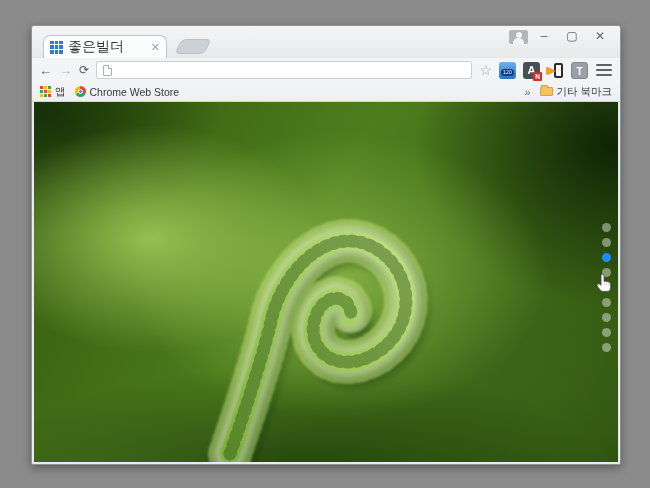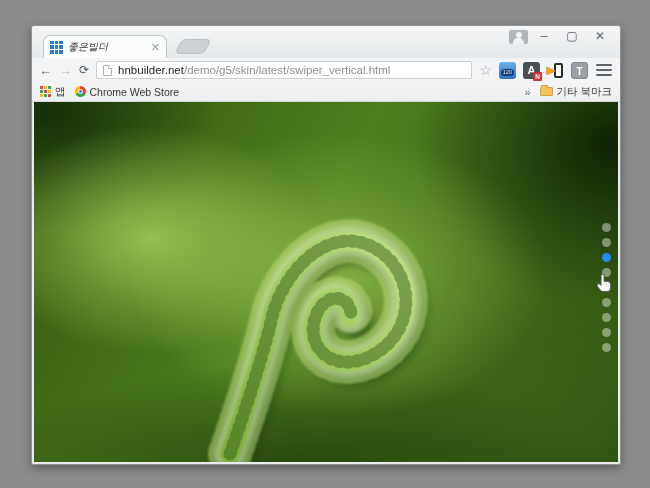--- a/index.html
+++ b/index.html
@@ -15,21 +15,21 @@
 
   
   .tabstrip{ position:relative; height:32px; background:linear-gradient(#f4f5f6,#e6e9eb); border-radius:3px 3px 0 0; }
   .tab{
     position:absolute; left:11px; bottom:0; width:124px; height:23px;
     background:#fbfcfc; border:1px solid #bfc4c8; border-bottom:none;
     border-radius:7px 7px 0 0; display:flex; align-items:center; padding:0 6px; gap:5px;
   }
   .favicon-grid{ width:13px; height:13px; display:grid; grid-template-columns:repeat(3,1fr); gap:1px; flex:none; }
   .favicon-grid i{ background:#2e7bd2; }
-  .tab-title{ flex:1; font-size:10px; color:#333; white-space:nowrap; overflow:hidden;font-style:italic; }
+  .tab-title{ flex:1; font-size:14px; color:#333; white-space:nowrap; overflow:hidden; }
   .tab-close{ color:#999fa5; font-size:11px; line-height:1; cursor:default; }
   .newtab-btn{
     position:absolute; left:146px; bottom:4px; width:30px; height:15px;
     background:#ccd1d5; border:1px solid #bcc1c5; border-radius:5px;
     transform:skewX(-26deg);
   }
   .win-controls{ position:absolute; top:3px; right:6px; display:flex; }
   .win-btn{ width:28px; height:16px; text-align:center; color:#5f6368; font-size:12px; line-height:15px; }
   .profile-btn{
     position:absolute; top:4px; right:92px; width:19px; height:14px;
@@ -133,21 +133,20 @@
     </div>
   </div>
 
   <div class="toolbar">
     <span class="nav-btn">←</span>
     <span class="nav-btn disabled">→</span>
     <span class="reload-btn">⟳</span>
 
     <div class="omnibox">
       <span class="doc-icon"></span>
-      <span class="url"><span class="host">hnbuilder.net</span><span class="path">/demo/g5/skin/latest/swiper_vertical.html</span></span>
     </div>
 
     <span class="star-btn">☆</span>
 
     <span class="ext ext-blue">
       <span class="band">120</span>
     </span>
     <span class="ext ext-a"><span>A</span><span class="badge">N</span></span>
     <span class="ext ext-phone">
       <span class="phone"></span>

